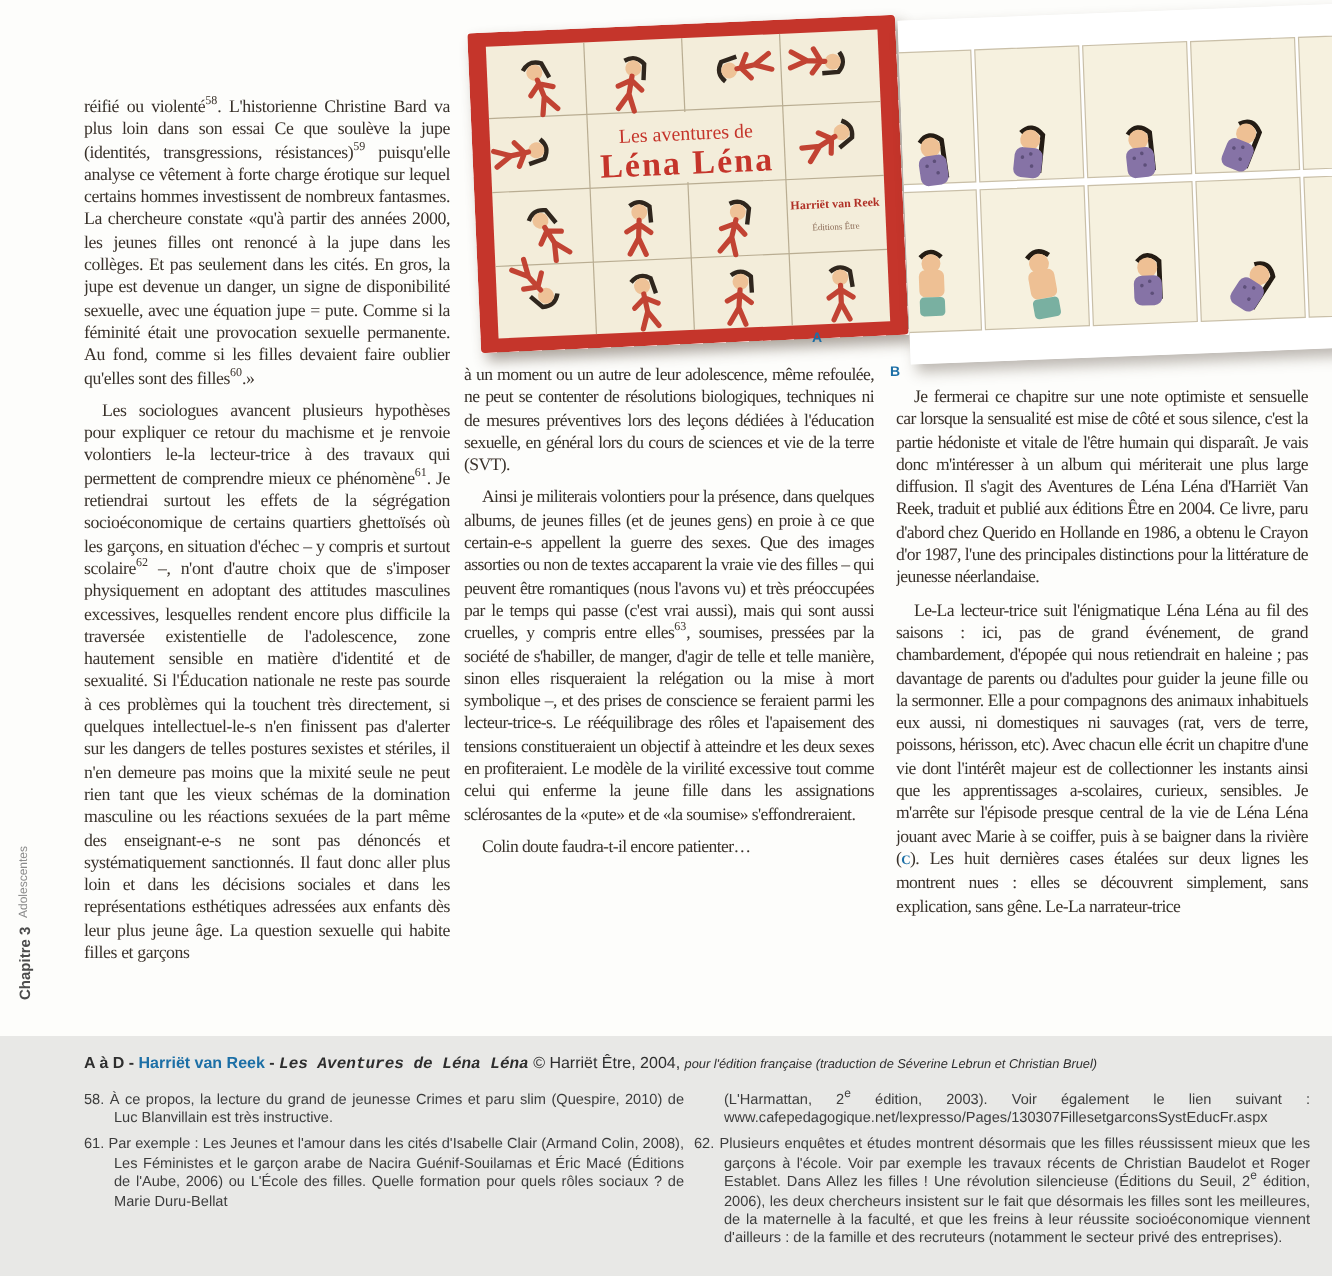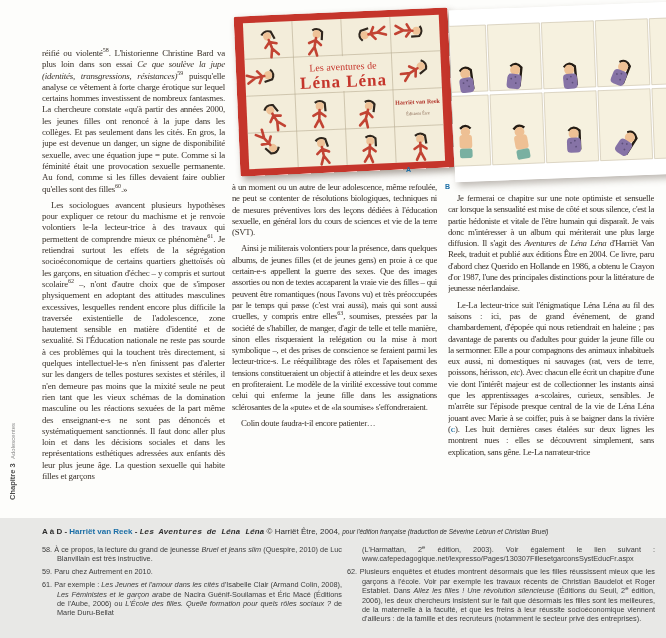--- a/index.html
+++ b/index.html
@@ -9,21 +9,21 @@
   }
   
   .col{position:absolute;color:#39312a;text-align:justify;overflow:hidden;}
   #col-left  {left:42px; top:48px; width:183px;height:464px;font-size:8.9px;line-height:11.3px;letter-spacing:-0.2px;}
   #col-mid   {left:232px;top:182px;width:205px;height:332px;font-size:8.8px;line-height:11.3px;letter-spacing:-0.3px;}
   #col-right {left:448px;top:193px;width:206px;height:323px;font-size:8.8px;line-height:11.3px;letter-spacing:-0.3px;}
   .col p{margin:0;}
   .col p + p{margin-top:5px;}
   .indent{text-indent:9px;}
   sup{font-size:6px;line-height:0;vertical-align:super;letter-spacing:0;}
-  .run-i{font-style:italic;}
+  .run-i{}
   .run-b{font-weight:700;}
   .run-bi{font-weight:700;font-style:italic;font-family:Liberation Mono, monospace;}
   .run-blue{font-weight:700;color:#1c6fa6;}
   .run-smi{font-style:italic;font-size:6.4px;}
   .run-ref{font-weight:700;color:#1c6fa6;font-size:6.5px;}
   
   #chapter-tab{
     position:absolute;left:8px;top:398px;height:102px;
     writing-mode:vertical-rl;transform:rotate(180deg);
     display:flex;align-items:center;gap:4px;
@@ -171,22 +171,21 @@
 
 <div id="col-right" class="col">
   <p class="indent"><span>Je fermerai ce chapitre sur une note optimiste et sensuelle car lorsque la sensualité est mise de côté et sous silence, c'est la partie hédoniste et vitale de l'être humain qui disparaît. Je vais donc m'intéresser à un album qui mériterait une plus large diffusion. Il s'agit des </span><span class="run-i">Aventures de Léna Léna</span><span> d'Harriët Van Reek, traduit et publié aux éditions Être en 2004. Ce livre, paru d'abord chez Querido en Hollande en 1986, a obtenu le Crayon d'or 1987, l'une des principales distinctions pour la littérature de jeunesse néerlandaise.</span></p>
   <p class="indent"><span>Le-La lecteur-trice suit l'énigmatique Léna Léna au fil des saisons : ici, pas de grand événement, de grand chambardement, d'épopée qui nous retiendrait en haleine ; pas davantage de parents ou d'adultes pour guider la jeune fille ou la sermonner. Elle a pour compagnons des animaux inhabituels eux aussi, ni domestiques ni sauvages (rat, vers de terre, poissons, hérisson, </span><span class="run-i">etc</span><span>). Avec chacun elle écrit un chapitre d'une vie dont l'intérêt majeur est de collectionner les instants ainsi que les apprentissages a-scolaires, curieux, sensibles. Je m'arrête sur l'épisode presque central de la vie de Léna Léna jouant avec Marie à se coiffer, puis à se baigner dans la rivière (</span><span class="run-ref">C</span><span>). Les huit dernières cases étalées sur deux lignes les montrent nues : elles se découvrent simplement, sans explication, sans gêne. Le-La narrateur-trice</span></p>
 </div>
 
 <div id="footer">
   <div id="caption"><span class="run-b">A à D - </span><span class="run-blue">Harriët van Reek</span><span class="run-b"> - </span><span class="run-bi">Les Aventures de Léna Léna</span><span> © Harriët Être, 2004, </span><span class="run-smi">pour l'édition française (traduction de Séverine Lebrun et Christian Bruel)</span></div>
 
   <div id="fn-left" class="fn-col">
-    <p class="footnote"><span class="fn-num">58.</span> <span><span>À ce propos, la lecture du grand de jeunesse </span><span class="run-i">Bruel et jeans slim</span><span> (Quespire, 2010) de Luc Blanvillain est très instructive.</span></span></p>
-    <p class="footnote"><span class="fn-num">59.</span> <span><span>Paru chez Autrement en 2010.</span></span></p>
+    <p class="footnote"><span class="fn-num">58.</span> <span><span>À ce propos, la lecture du grand de jeunesse </span><span class="run-i">Crimes et paru slim</span><span> (Quespire, 2010) de Luc Blanvillain est très instructive.</span></span></p>
     <p class="footnote"><span class="fn-num">61.</span> <span><span>Par exemple : </span><span class="run-i">Les Jeunes et l'amour dans les cités</span><span> d'Isabelle Clair (Armand Colin, 2008), </span><span class="run-i">Les Féministes et le garçon arabe</span><span> de Nacira Guénif-Souilamas et Éric Macé (Éditions de l'Aube, 2006) ou </span><span class="run-i">L'École des filles. Quelle formation pour quels rôles sociaux ?</span><span> de Marie Duru-Bellat</span></span></p>
   </div>
 
   <div id="fn-right" class="fn-col">
     <p class="footnote cont"><span><span>(L'Harmattan, 2</span><sup>e</sup><span> édition, 2003). Voir également le lien suivant : www.cafepedagogique.net/lexpresso/Pages/130307FillesetgarconsSystEducFr.aspx</span></span></p>
     <p class="footnote"><span class="fn-num">62.</span> <span><span>Plusieurs enquêtes et études montrent désormais que les filles réussissent mieux que les garçons à l'école. Voir par exemple les travaux récents de Christian Baudelot et Roger Establet. Dans </span><span class="run-i">Allez les filles ! Une révolution silencieuse</span><span> (Éditions du Seuil, 2</span><sup>e</sup><span> édition, 2006), les deux chercheurs insistent sur le fait que désormais les filles sont les meilleures, de la maternelle à la faculté, et que les freins à leur réussite socioéconomique viennent d'ailleurs : de la famille et des recruteurs (notamment le secteur privé des entreprises).</span></span></p>
   </div>
 </div>
 
 </body></html>

